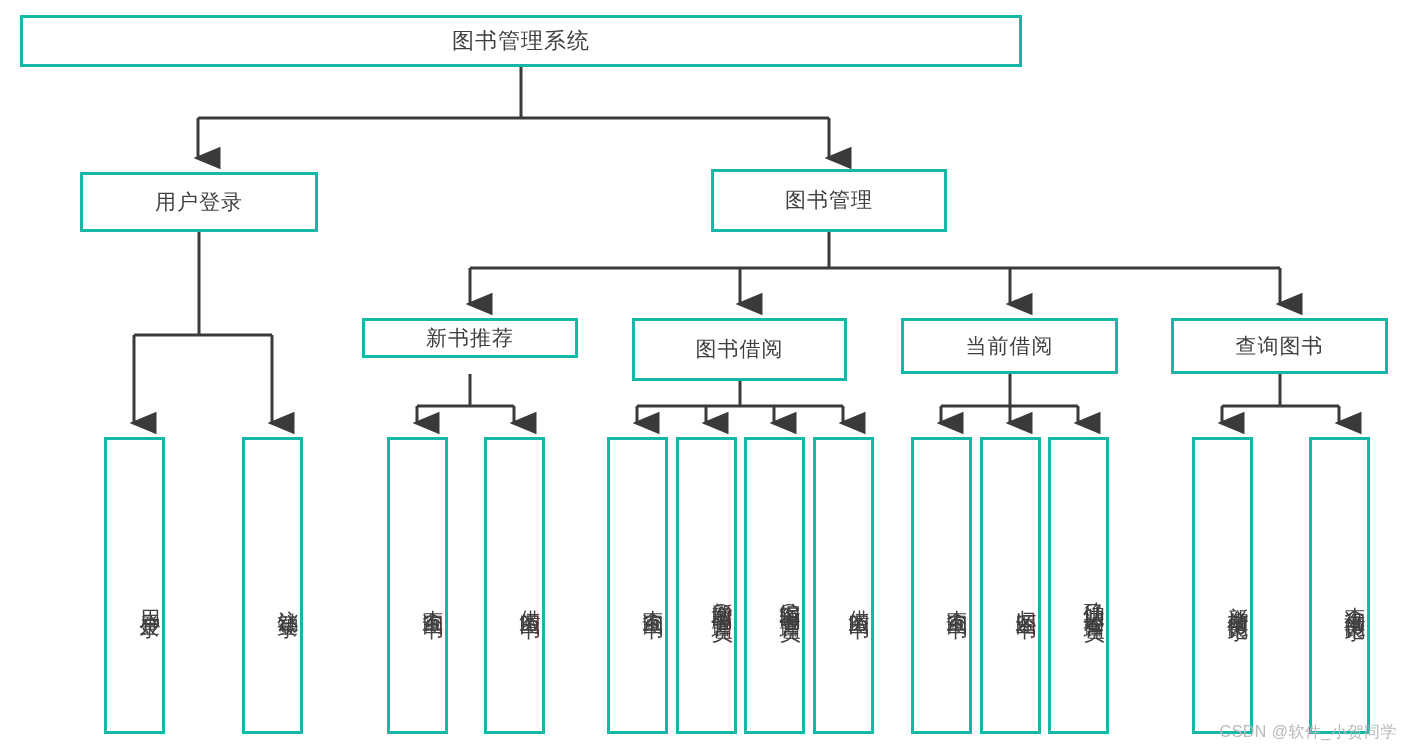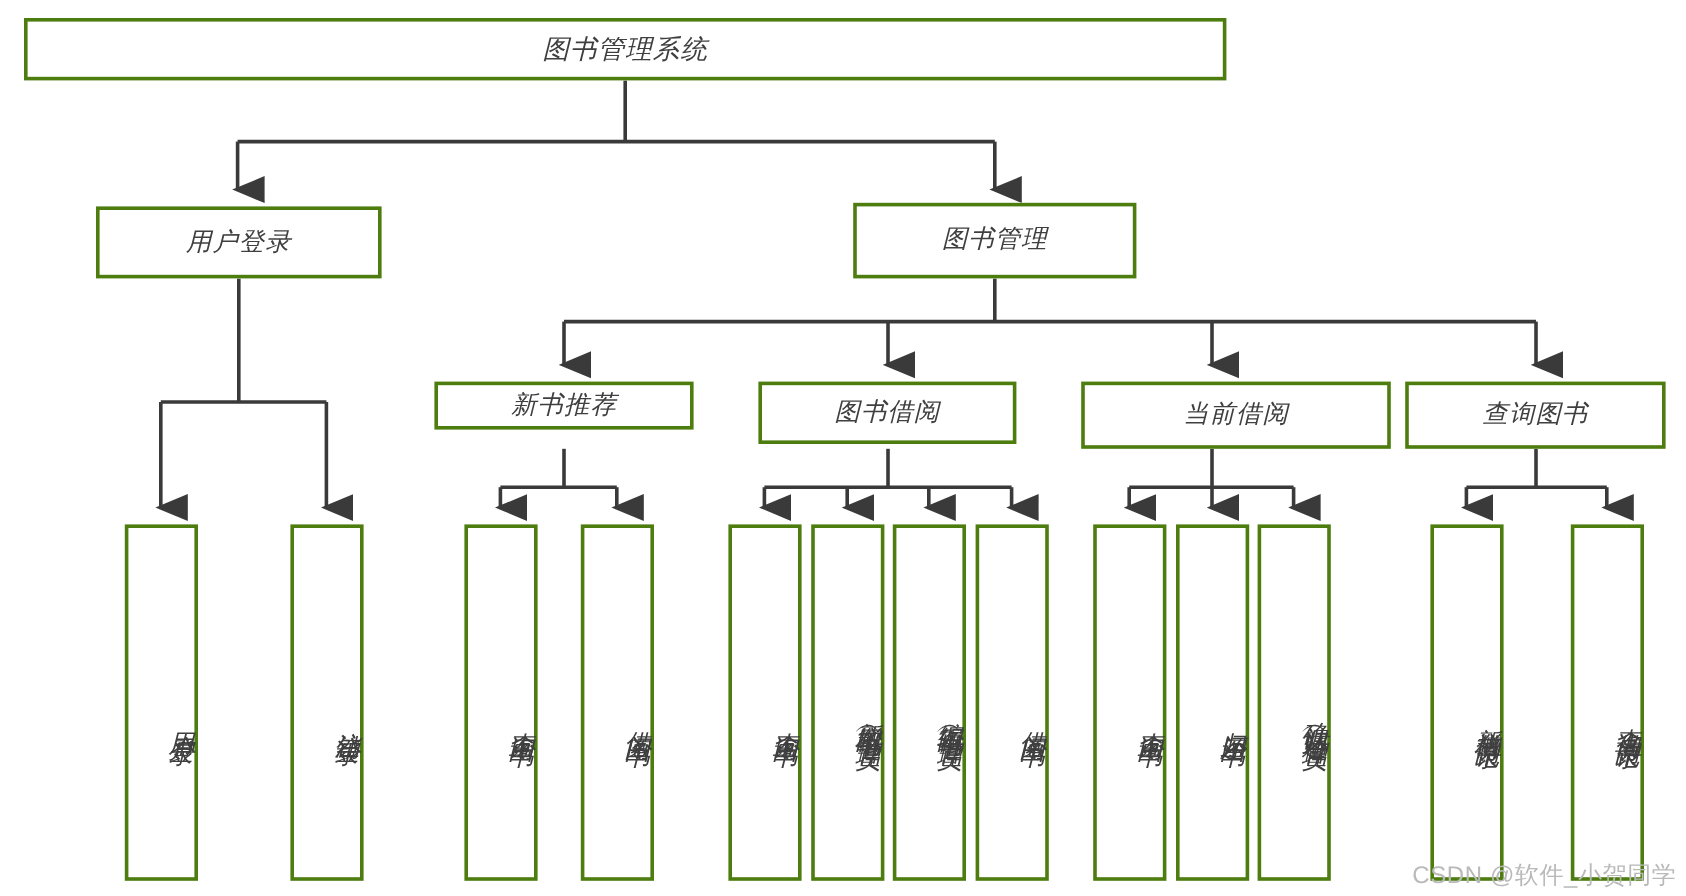--- a/index.html
+++ b/index.html
@@ -21,31 +21,30 @@
     position: absolute;
     left: 0;
     top: 0;
     width: 1405px;
     height: 747px;
     pointer-events: none;
   }
   .node {
     position: absolute;
     box-sizing: border-box;
-    border: 3px solid #4d7c0f;
+    border: 3px solid #14b8a6;
     background: #ffffff;
     display: flex;
     align-items: center;
     justify-content: center;
     color: #3f3f3f;
     font-size: 21px;
     letter-spacing: 1px;
     line-height: 1.15;
     text-align: right;
-    font-style: italic;
   }
   .node.root {
     font-size: 22px;
   }
   .node.leaf {
     writing-mode: vertical-rl;
     text-orientation: upright;
     align-items: flex-start;
     justify-content: center;
     padding-top: 26px;
@@ -56,21 +55,21 @@
   .node.leaf .vtext {
     writing-mode: vertical-rl;
     text-orientation: upright;
     display: block;
     white-space: nowrap;
   }
   .watermark {
     position: absolute;
     right: 8px;
     bottom: 4px;
-    font-size: 20px;
+    font-size: 16px;
     color: #b9b9b9;
     letter-spacing: 0.5px;
     white-space: nowrap;
   }
 </style>
 </head>
 <body>
 
 <div id="canvas">
 
@@ -131,24 +130,24 @@
   <div class="node" style="left:80px; top:172px; width:238px; height:60px;">
     <span>用户登录</span>
   </div>
   <div class="node" style="left:711px; top:169px; width:236px; height:63px;">
     <span>图书管理</span>
   </div>
 
   <div class="node" style="left:362px; top:318px; width:216px; height:40px;">
     <span>新书推荐</span>
   </div>
-  <div class="node" style="left:632px; top:318px; width:215px; height:52px;">
+  <div class="node" style="left:632px; top:318px; width:215px; height:63px;">
     <span>图书借阅</span>
   </div>
-  <div class="node" style="left:901px; top:318px; width:258px; height:56px;">
+  <div class="node" style="left:901px; top:318px; width:217px; height:56px;">
     <span>当前借阅</span>
   </div>
   <div class="node" style="left:1171px; top:318px; width:217px; height:56px;">
     <span>查询图书</span>
   </div>
 
   <div class="node leaf" style="left:104px; top:437px; width:61px; height:297px;">
     <span class="vtext">用户登录</span>
   </div>
   <div class="node leaf" style="left:242px; top:437px; width:61px; height:297px;">

